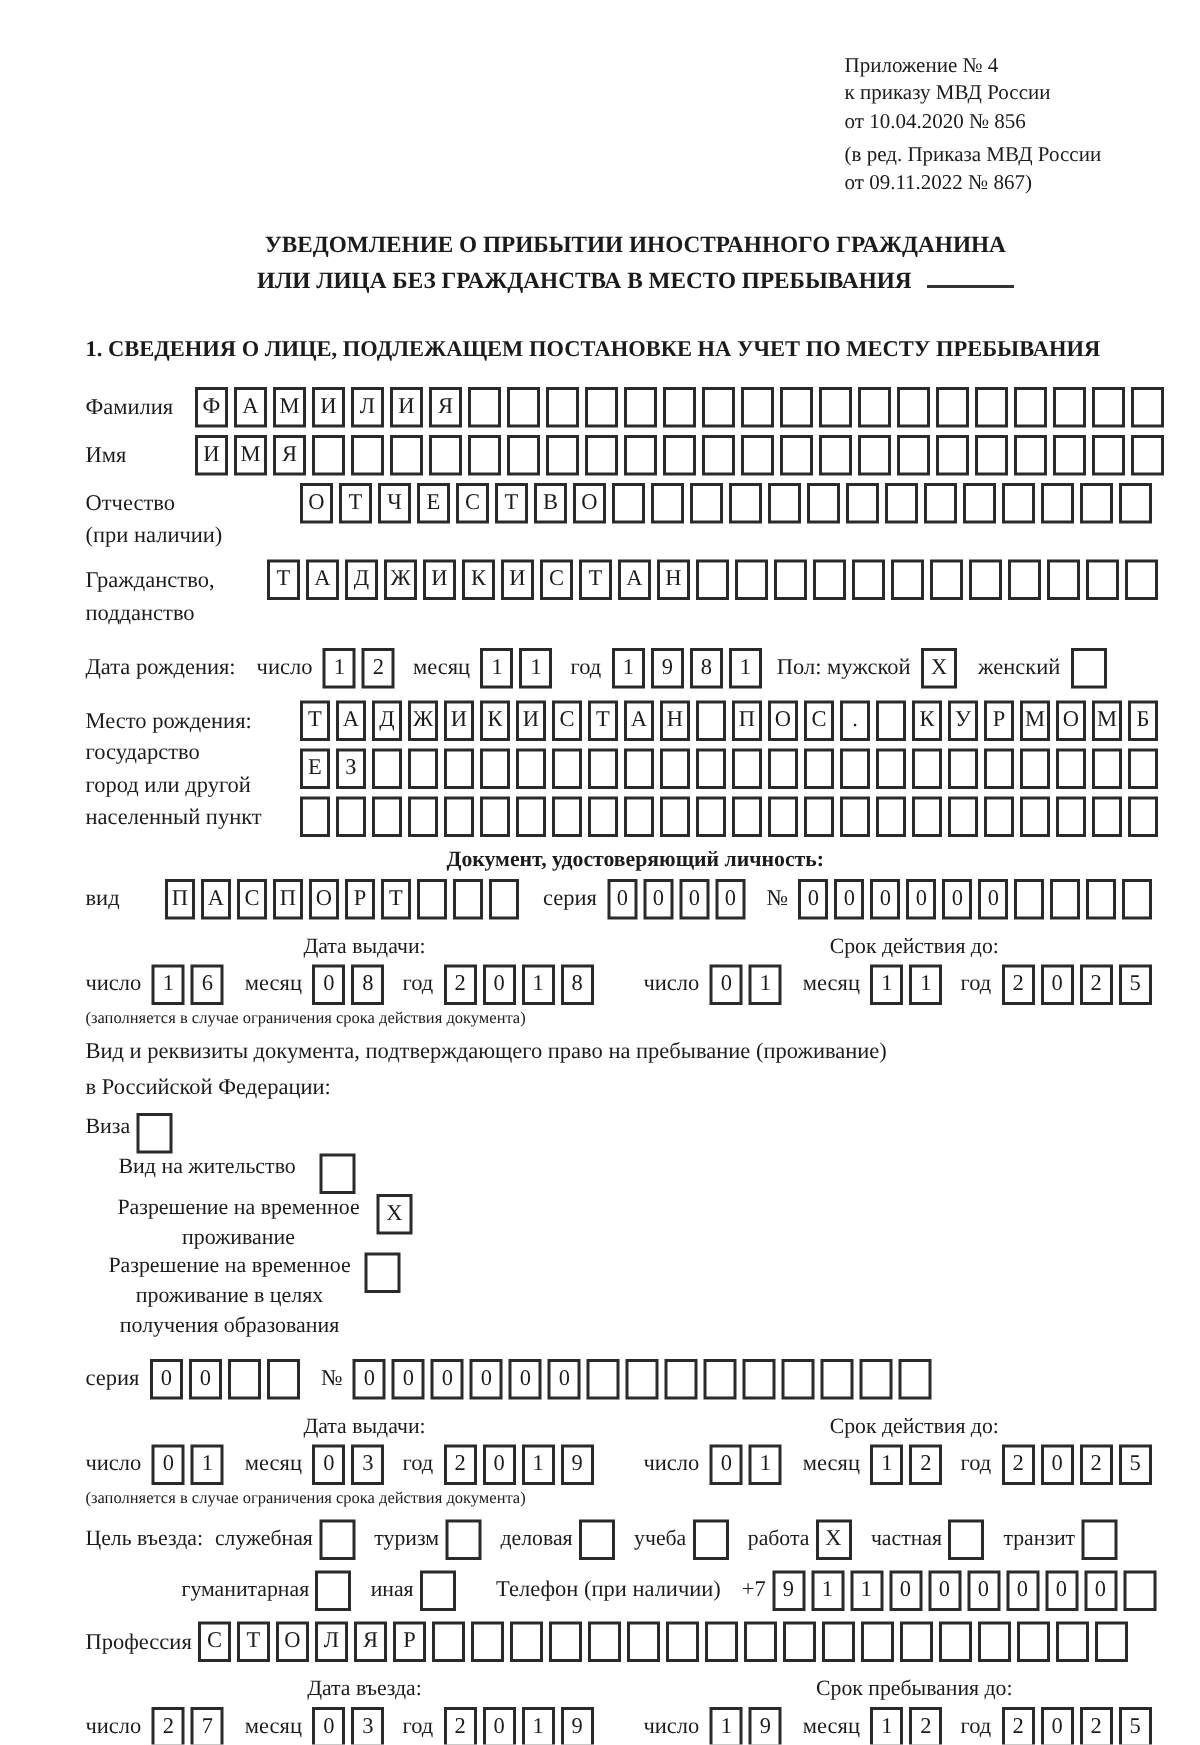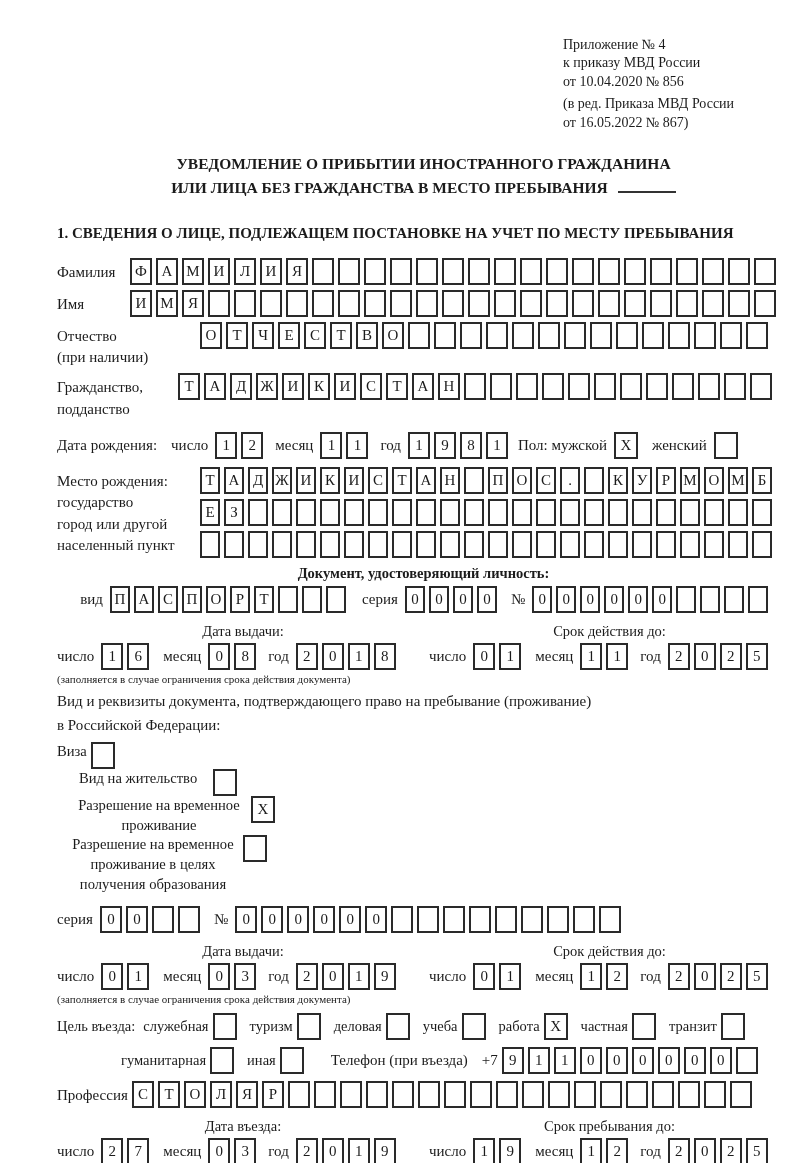--- a/index.html
+++ b/index.html
@@ -29,21 +29,21 @@
   .cells-col > .cells { margin-bottom: 5px; }
   .cell {
     width: 22px; height: 27px; flex-shrink: 0;
     border: 2px solid var(--boxb, #2a2a2a); margin-right: 4px;
     display: flex; align-items: center; justify-content: center;
     font-size: 15px; background: #fff;
   }
   .sm .cell { width: 20px; margin-right: 4px; }
 
   
-  .t { font-size: 15px; margin-right: 7px; white-space: nowrap; text-align: right; }
+  .t { font-size: 15px; margin-right: 7px; white-space: nowrap; }
   .cbwrap { display: flex; }
   .cbwrap .cell { width: 24px; }
 
   
   .dates { display: flex; margin-top: 10px; }
   .half-l { width: 372px; flex-shrink: 0; }
   .half-r { flex: 1; }
   .dhead { text-align: center; font-size: 14.5px; margin-bottom: 3px; }
   .dline { display: flex; align-items: center; }
   .note { text-align: left; font-size: 11px; margin-top: 3px; padding-right: 2px; }
@@ -63,21 +63,21 @@
 </head>
 <body>
 
 <div class="page">
 
   <div class="hdr-note">
     <div>Приложение № 4</div>
     <div>к приказу МВД России</div>
     <div>от 10.04.2020 № 856</div>
     <div class="gap">(в ред. Приказа МВД России</div>
-    <div>от 16.05.2022 № 867)</div>
+    <div>от 09.11.2022 № 867)</div>
   </div>
 
   <div class="title">
     <div>УВЕДОМЛЕНИЕ О ПРИБЫТИИ ИНОСТРАННОГО ГРАЖДАНИНА</div>
     <div><span>ИЛИ ЛИЦА БЕЗ ГРАЖДАНСТВА В МЕСТО ПРЕБЫВАНИЯ</span><span class="blank-line"></span></div>
   </div>
 
   <div class="sec-heading">1. СВЕДЕНИЯ О ЛИЦЕ, ПОДЛЕЖАЩЕМ ПОСТАНОВКЕ НА УЧЕТ ПО МЕСТУ ПРЕБЫВАНИЯ</div>
 
   <div class="row" style="margin-top:16px">
@@ -567,21 +567,21 @@
       <div class="cells cbwrap">
           <span class="cell"></span>
         </div>
     </div>
     <div class="pair">
       <span class="t">иная</span>
       <div class="cells cbwrap">
           <span class="cell"></span>
         </div>
     </div>
-    <span class="t" style="margin-left:14px; font-size:15px">Телефон (при въезда)</span>
+    <span class="t" style="margin-left:14px; font-size:15px">Телефон (при наличии)</span>
     <span class="t" style="margin-left:10px; font-size:15px">+7</span>
     <div class="cells">
         <span class="cell">9</span>
         <span class="cell">1</span>
         <span class="cell">1</span>
         <span class="cell">0</span>
         <span class="cell">0</span>
         <span class="cell">0</span>
         <span class="cell">0</span>
         <span class="cell">0</span>

